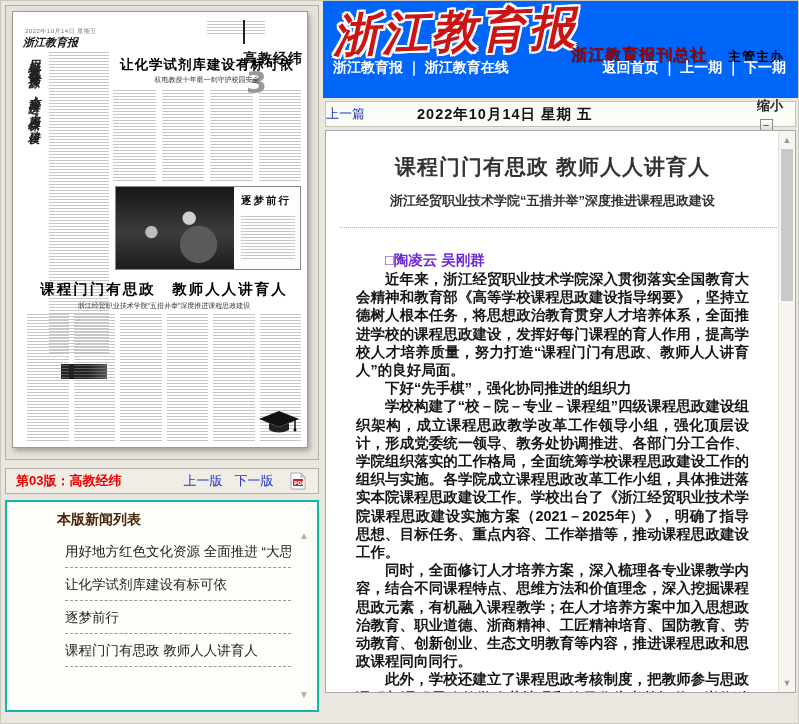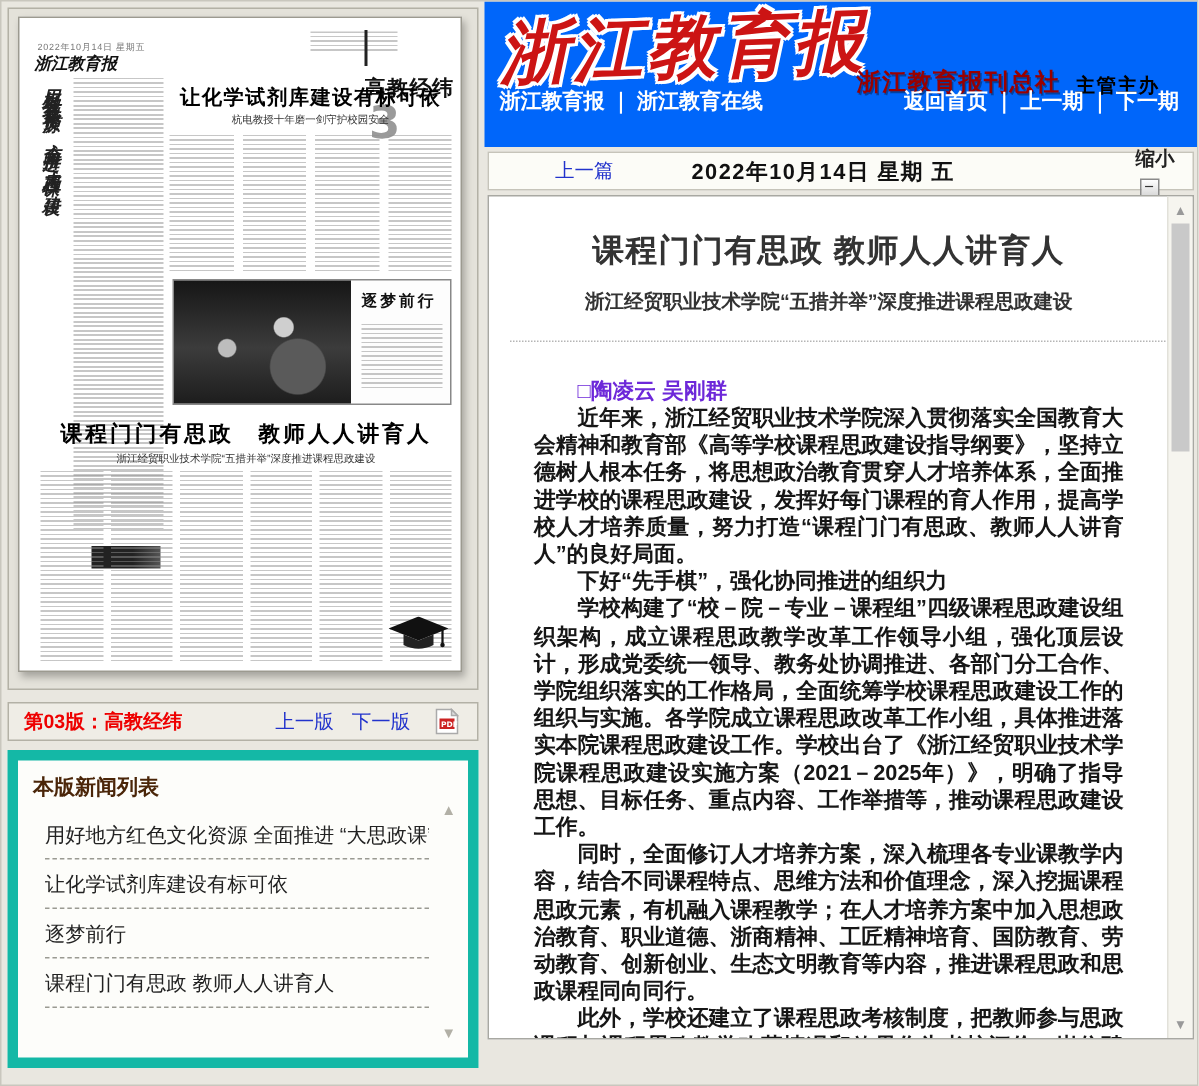--- a/index.html
+++ b/index.html
@@ -41,40 +41,40 @@
   .np-cols-bottom { position:absolute; left:14px; right:6px; top:302px; height:128px; display:flex; gap:5px; }
   .np-cols-bottom > div { flex:1; }
   .np-cap { position:absolute; right:8px; bottom:12px; }
 
   .page-bar { height:26px; margin-top:8px; border:1px solid #b3b1a6; background:#efede6; display:flex; align-items:center; font-size:13px; }
   .pb-label { color:#ee0000; font-weight:bold; margin-left:10px; }
   .pb-links { margin-left:62px; display:flex; gap:12px; color:#2233cc; }
   .pb-links span { cursor:pointer; }
   .pb-pdf { margin-left:auto; margin-right:12px; cursor:pointer; line-height:0; }
 
-  .news-list { height:212px; margin-top:6px; border:7px solid #14b8a6; background:#fdfdfa; position:relative; }
+  .news-list { height:212px; margin-top:6px; border:2px solid #14b8a6; background:#fdfdfa; position:relative;padding-left:40px; }
   .nl-title { font-size:14px; font-weight:bold; color:#4a2508; padding:9px 0 4px 10px; }
   .nl-items { margin:2px 26px 0 18px; }
   .nl-item { font-size:13.5px; color:#222; padding:8px 0 6px 0; border-bottom:1px dashed #9a9a92; cursor:pointer; white-space:nowrap; overflow:hidden; }
   .nl-arrow-up { position:absolute; right:8px; top:28px; color:#b2b0a6; font-size:10px; }
   .nl-arrow-down { position:absolute; right:8px; bottom:10px; color:#b2b0a6; font-size:10px; }
 
   
   .right-panel { flex:1; display:flex; flex-direction:column; }
   .blue-header { height:97px; background:#0066fa; position:relative; flex:none; }
   .logo { position:absolute; left:10px; top:0px; font-family:"DejaVu Serif",serif; font-style:italic; font-weight:bold; font-size:46px; letter-spacing:3px; color:#cc1414; transform:rotate(-2deg);
     text-shadow:-2px -2px 0 #fff,2px -2px 0 #fff,-2px 2px 0 #fff,2px 2px 0 #fff,0 -2px 0 #fff,0 2px 0 #fff,-2px 0 0 #fff,2px 0 0 #fff; }
   .publisher { position:absolute; left:248px; top:44px; font-size:16px; font-weight:bold; color:#990000; text-shadow:1px 1px 0 rgba(0,0,0,.35); letter-spacing:1px; }
-  .publisher-note { position:absolute; left:394px; top:47px; font-size:13px; font-weight:bold; color:#000; letter-spacing:1px; }
+  .publisher-note { position:absolute; left:405px; top:47px; font-size:13px; font-weight:bold; color:#000; letter-spacing:1px; }
   .hnav { position:absolute; left:10px; right:12px; bottom:21px; display:flex; justify-content:space-between; color:#fff; font-size:14px; font-weight:bold; }
   .hnav span { cursor:pointer; }
   .hnav .sep { margin:0 4px; cursor:default; }
 
   .toolbar { height:26px; margin:3px 2px 0 2px; background:#fcfcf7; border:1px solid #c6c4ba; display:flex; align-items:center; font-size:13px; flex:none; }
-  .tb-prev { color:#2233cc; margin-left:44px; cursor:pointer; }
+  .tb-prev { color:#2233cc; cursor:pointer; }
   .tb-date { font-weight:bold; font-size:14.5px; color:#111; margin-left:52px; letter-spacing:1px; }
   .tb-ctrls { margin-left:auto; margin-right:12px; display:flex; align-items:center; gap:4px; color:#222;flex-direction:column; }
   .tb-ctrls .lbl { font-weight:bold; cursor:pointer; }
   .mini-btn { width:13px; height:13px; border:1px solid #8a8a8a; background:linear-gradient(#ffffff,#d6d6d6); font-size:11px; line-height:10px; text-align:center; color:#333; cursor:pointer; margin-right:8px; }
   .mini-check { width:13px; height:13px; border:1px solid #7a7a7a; background:#fff; box-shadow:inset 1px 1px 2px #bbb; cursor:pointer; }
 
   .article-box { margin:3px 2px 0 2px; height:563px; background:#fff; border:1px solid #a8a8a2; position:relative; overflow:hidden; flex:none; }
   .article-content { height:100%; padding:22px 46px 0 30px; overflow:hidden; }
   .a-title { text-align:center; font-size:21px; font-weight:bold; color:#333; letter-spacing:1px; }
   .a-sub { text-align:center; font-size:13px; font-weight:600; color:#333; margin-top:11px; }

